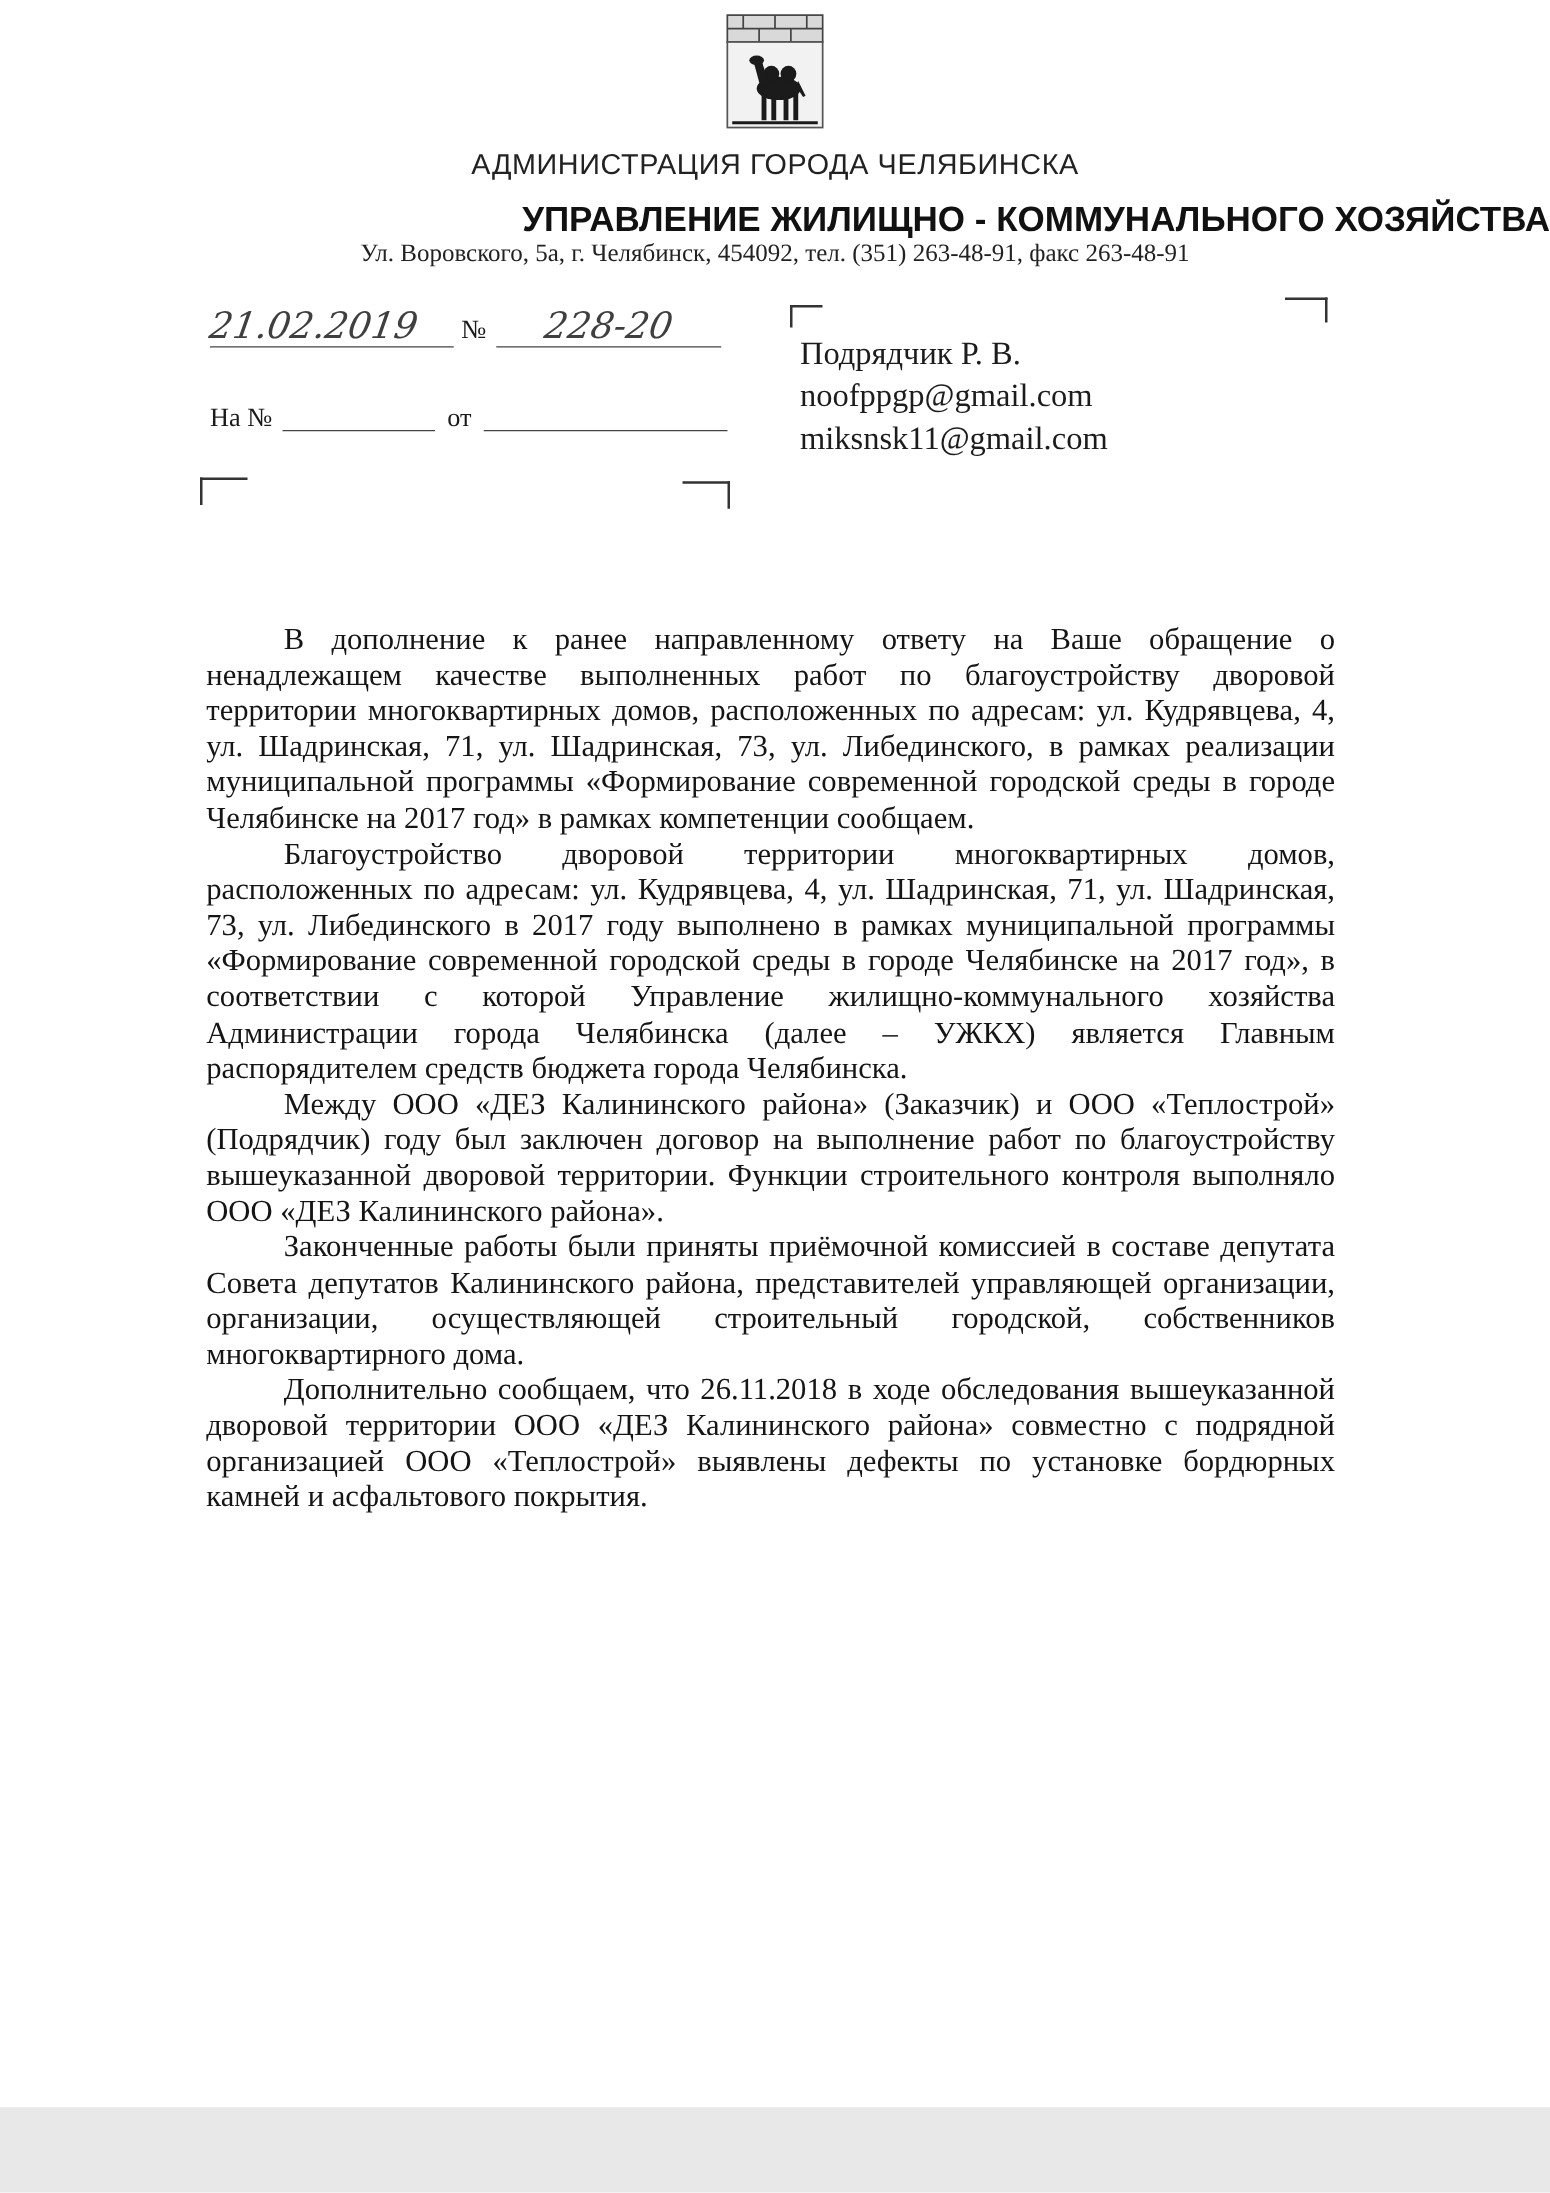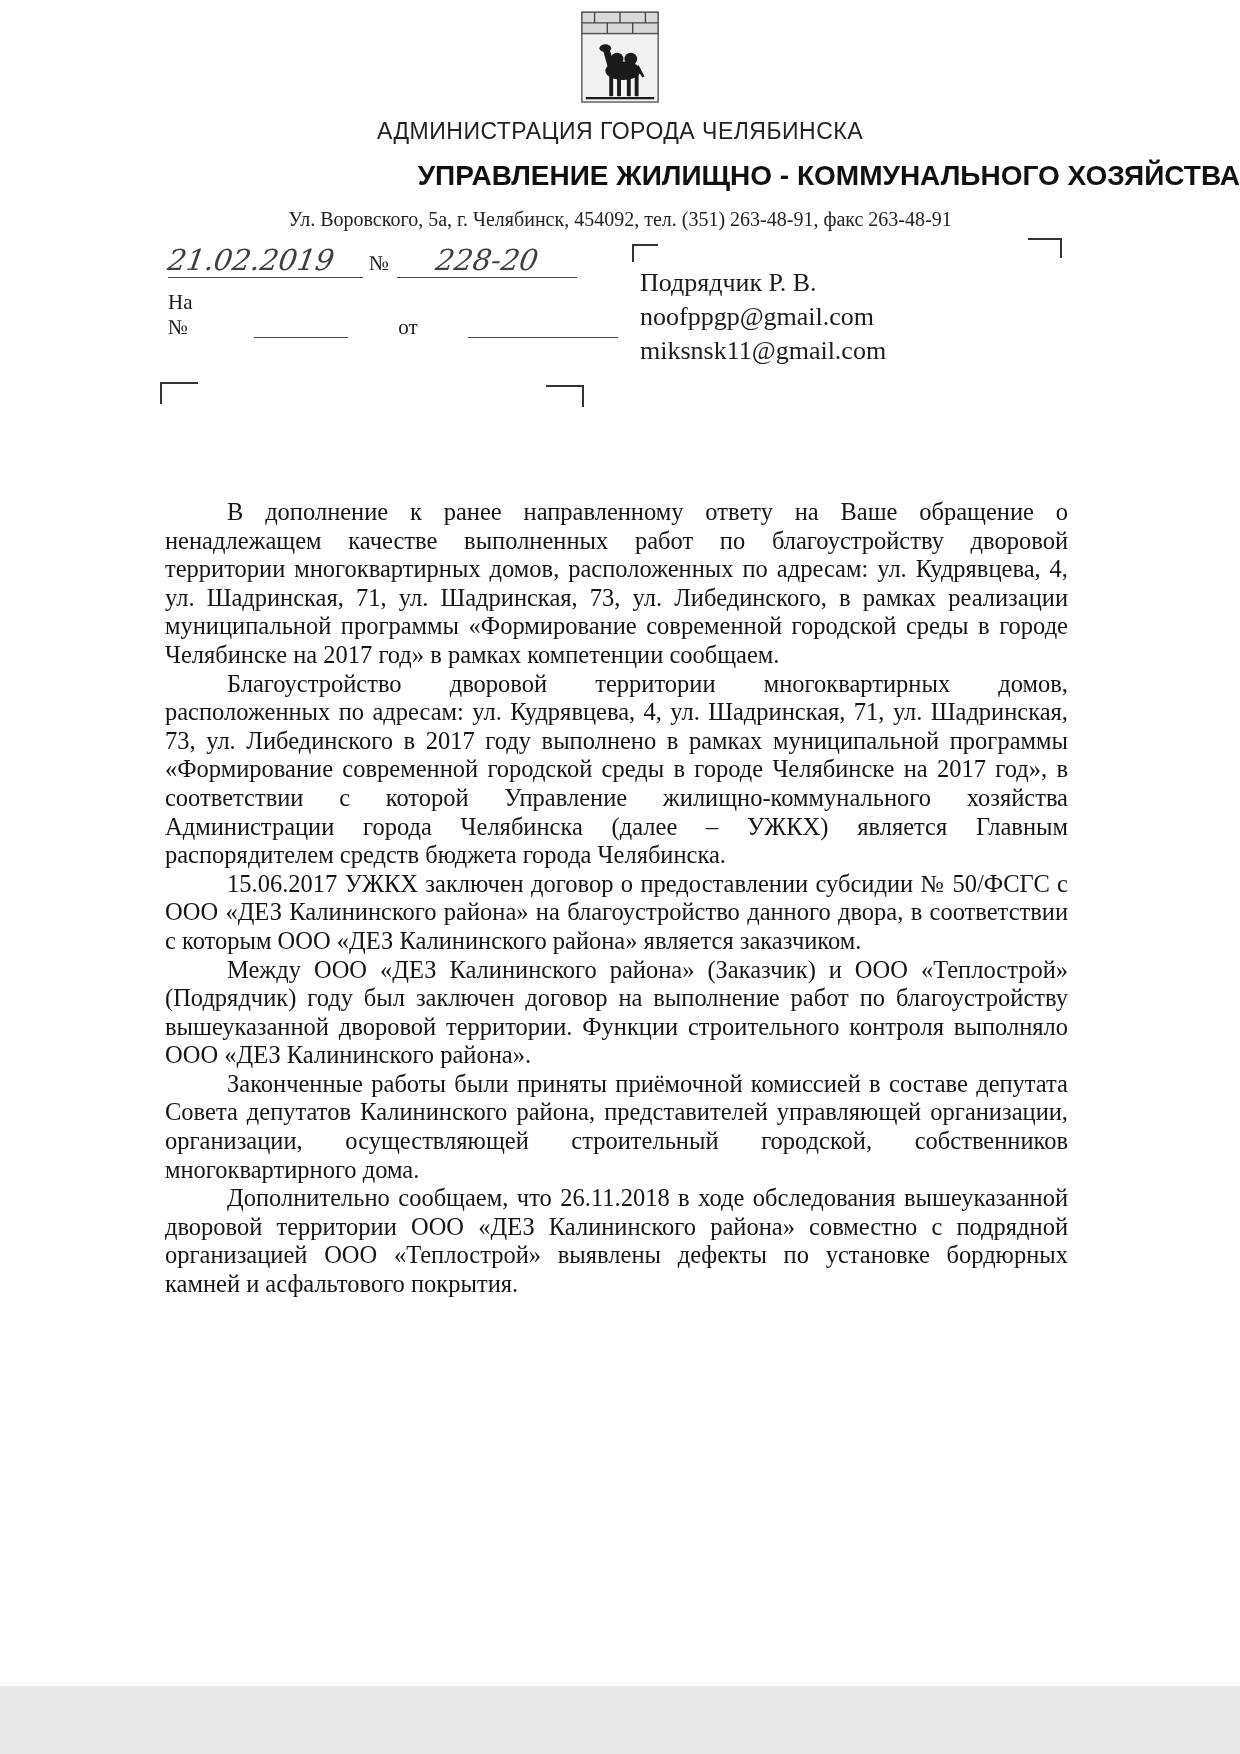--- a/index.html
+++ b/index.html
@@ -26,39 +26,39 @@
     font-family:"Liberation Sans", sans-serif;
     font-size:23px; letter-spacing:0.5px; color:#222;
   }
   .org-line2 {
     position:absolute; top:160px; left:0; width:100%;
     text-align:right;
     font-family:"Liberation Sans", sans-serif;
     font-weight:bold; font-size:28px; color:#111;
   }
   .org-address {
-    position:absolute; top:208px; left:0; width:100%;
+    position:absolute; top:192px; left:0; width:100%;
     text-align:center;
     font-size:20px; color:#222;
   }
 
   
   .ref-left { position:absolute; left:168px; top:246px; width:450px; font-size:21px; }
   .ref-row1 { display:flex; align-items:flex-end; }
   .hw {
     font-family:"DejaVu Serif", serif;
     font-style:italic; font-size:29px; color:#3f3f3f;
     display:inline-block; transform:skewX(-9deg);
     line-height:1;
   }
   .blank-line { display:inline-block; border-bottom:1.5px solid #444; }
   .date-line  { width:195px; text-align:left; padding-bottom:1px; }
   .num-line   { width:180px; text-align:center; padding-bottom:1px; }
   .no-sign { font-size:21px; margin:0 8px 2px 6px; }
-  .ref-row2 { margin-top:12px; display:flex; align-items:flex-end; font-size:21px;gap:40px; }
+  .ref-row2 { margin-top:44px; display:flex; align-items:flex-end; font-size:21px; }
   .na-blank { width:122px; margin:0 10px 2px 8px; height:22px;}
   .ot-blank { width:195px; margin:0 0 2px 10px; height:22px;}
 
   
   .recipient {
     position:absolute; left:640px; top:266px;
     font-size:26px; line-height:34px; color:#1c1c1c;
   }
 
   
@@ -139,19 +139,18 @@
   </div>
 
   <div class="corner c-tl corner1"></div>
   <div class="corner c-tr corner2"></div>
   <div class="corner c-tl corner3"></div>
   <div class="corner c-tr corner4"></div>
 
   <div class="body-text">
     <p>В дополнение к ранее направленному ответу на Ваше обращение о ненадлежащем качестве выполненных работ по благоустройству дворовой территории многоквартирных домов, расположенных по адресам: ул. Кудрявцева, 4, ул. Шадринская, 71, ул. Шадринская, 73, ул. Либединского, в рамках реализации муниципальной программы «Формирование современной городской среды в городе Челябинске на 2017 год» в рамках компетенции сообщаем.</p>
     <p>Благоустройство дворовой территории многоквартирных домов, расположенных по адресам: ул. Кудрявцева, 4, ул. Шадринская, 71, ул. Шадринская, 73, ул. Либединского в 2017 году выполнено в рамках муниципальной программы «Формирование современной городской среды в городе Челябинске на 2017 год», в соответствии с которой Управление жилищно-коммунального хозяйства Администрации города Челябинска (далее – УЖКХ) является Главным распорядителем средств бюджета города Челябинска.</p>
-    <p>15.06.2017 УЖКХ заключен договор о предоставлении субсидии № 50/ФСГС с ООО «ДЕЗ Калининского района» на благоустройство данного двора, в соответствии с которым ООО «ДЕЗ Калининского района» является заказчиком.</p>
     <p>Между ООО «ДЕЗ Калининского района» (Заказчик) и ООО «Теплострой» (Подрядчик) году был заключен договор на выполнение работ по благоустройству вышеуказанной дворовой территории. Функции строительного контроля выполняло ООО «ДЕЗ Калининского района».</p>
     <p>Законченные работы были приняты приёмочной комиссией в составе депутата Совета депутатов Калининского района, представителей управляющей организации, организации, осуществляющей строительный городской, собственников многоквартирного дома.</p>
     <p>Дополнительно сообщаем, что 26.11.2018 в ходе обследования вышеуказанной дворовой территории ООО «ДЕЗ Калининского района» совместно с подрядной организацией ООО «Теплострой» выявлены дефекты по установке бордюрных камней  и асфальтового покрытия.</p>
   </div>
 
 </div>
 
 </body></html>

